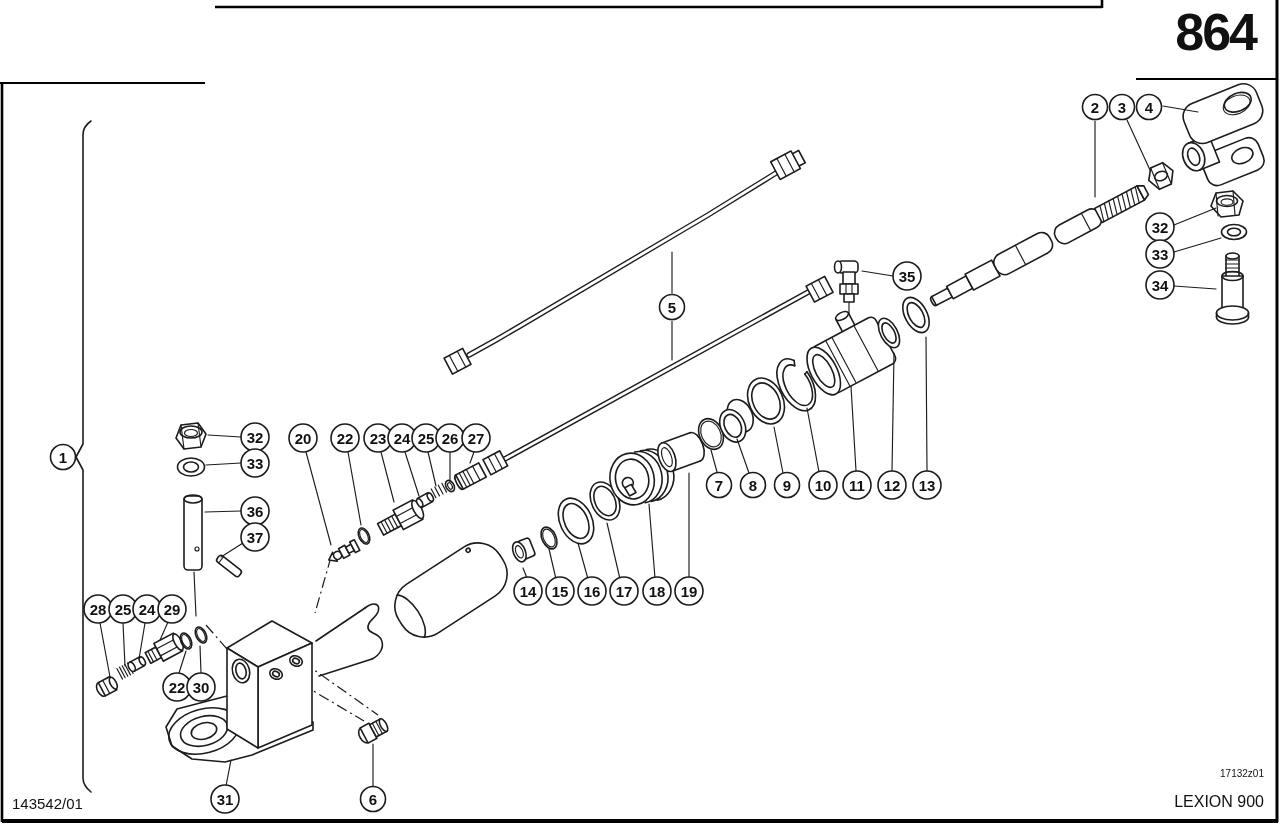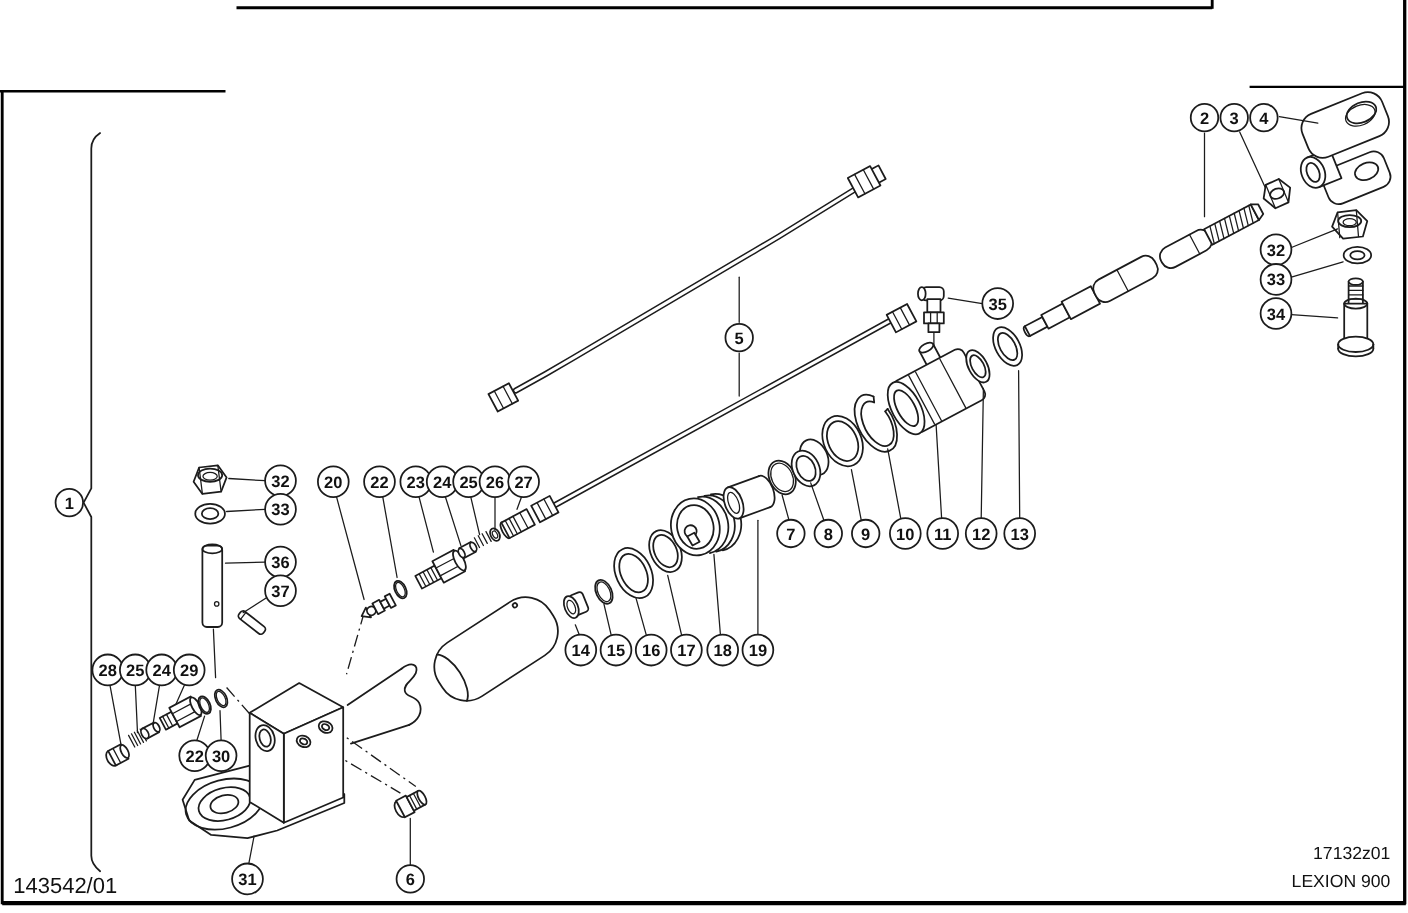--- a/index.html
+++ b/index.html
@@ -8,22 +8,22 @@
   .page svg{position:absolute;left:0;top:0}
   .ln{fill:none;stroke:#1c1c1c;stroke-width:1.6;stroke-linecap:round;stroke-linejoin:round}
   .wh{fill:#ffffff;stroke:#1c1c1c;stroke-width:1.6;stroke-linejoin:round;stroke-linecap:round}
   .thin{stroke-width:1.15}
   .pipe{fill:none;stroke:#1c1c1c;stroke-width:5.5;stroke-linecap:round;stroke-linejoin:round}
   .pipe-core{fill:none;stroke:#ffffff;stroke-width:2.8;stroke-linecap:round;stroke-linejoin:round}
   .dash{fill:none;stroke:#1c1c1c;stroke-width:1.2;stroke-dasharray:11 4 2 4}
   .frame{stroke:#000;fill:none}
   text.callout-num{font-family:"Liberation Sans",sans-serif;font-size:15px;font-weight:700;fill:#111}
   .pageno{position:absolute;top:2px;right:24px;font-size:52px;font-weight:700;letter-spacing:-2px}
-  .ref-left{position:absolute;left:12px;top:795px;font-size:20px}
-  .ref-dwg{position:absolute;right:16px;top:768px;font-size:16px}
+  .ref-left{position:absolute;left:12px;top:795px;font-size:15px}
+  .ref-dwg{position:absolute;right:16px;top:768px;font-size:10px}
   .ref-model{position:absolute;right:16px;top:793px;font-size:16px}
 </style>
 </head>
 <body>
 
 <div class="page">
   <svg width="1280" height="830" viewBox="0 0 1280 830">
 
     <g>
       <line class="frame" stroke-width="2.6" x1="215" y1="7" x2="1102" y2="7"></line>
@@ -575,16 +575,17 @@
           <text x="1160" y="290.5" text-anchor="middle" class="callout-num">34</text>
         </g>
         <g>
           <polyline points="893,276 862,271" class="ln thin"></polyline>
           <circle cx="907" cy="276" r="14" class="wh"></circle>
           <text x="907" y="281.5" text-anchor="middle" class="callout-num">35</text>
         </g>
       </g>
   </svg>
 
+  <div class="pageno">864</div>
   <div class="ref-left">143542/01</div>
   <div class="ref-dwg">17132z01</div>
   <div class="ref-model">LEXION 900</div>
 </div>
 
 </body></html>

